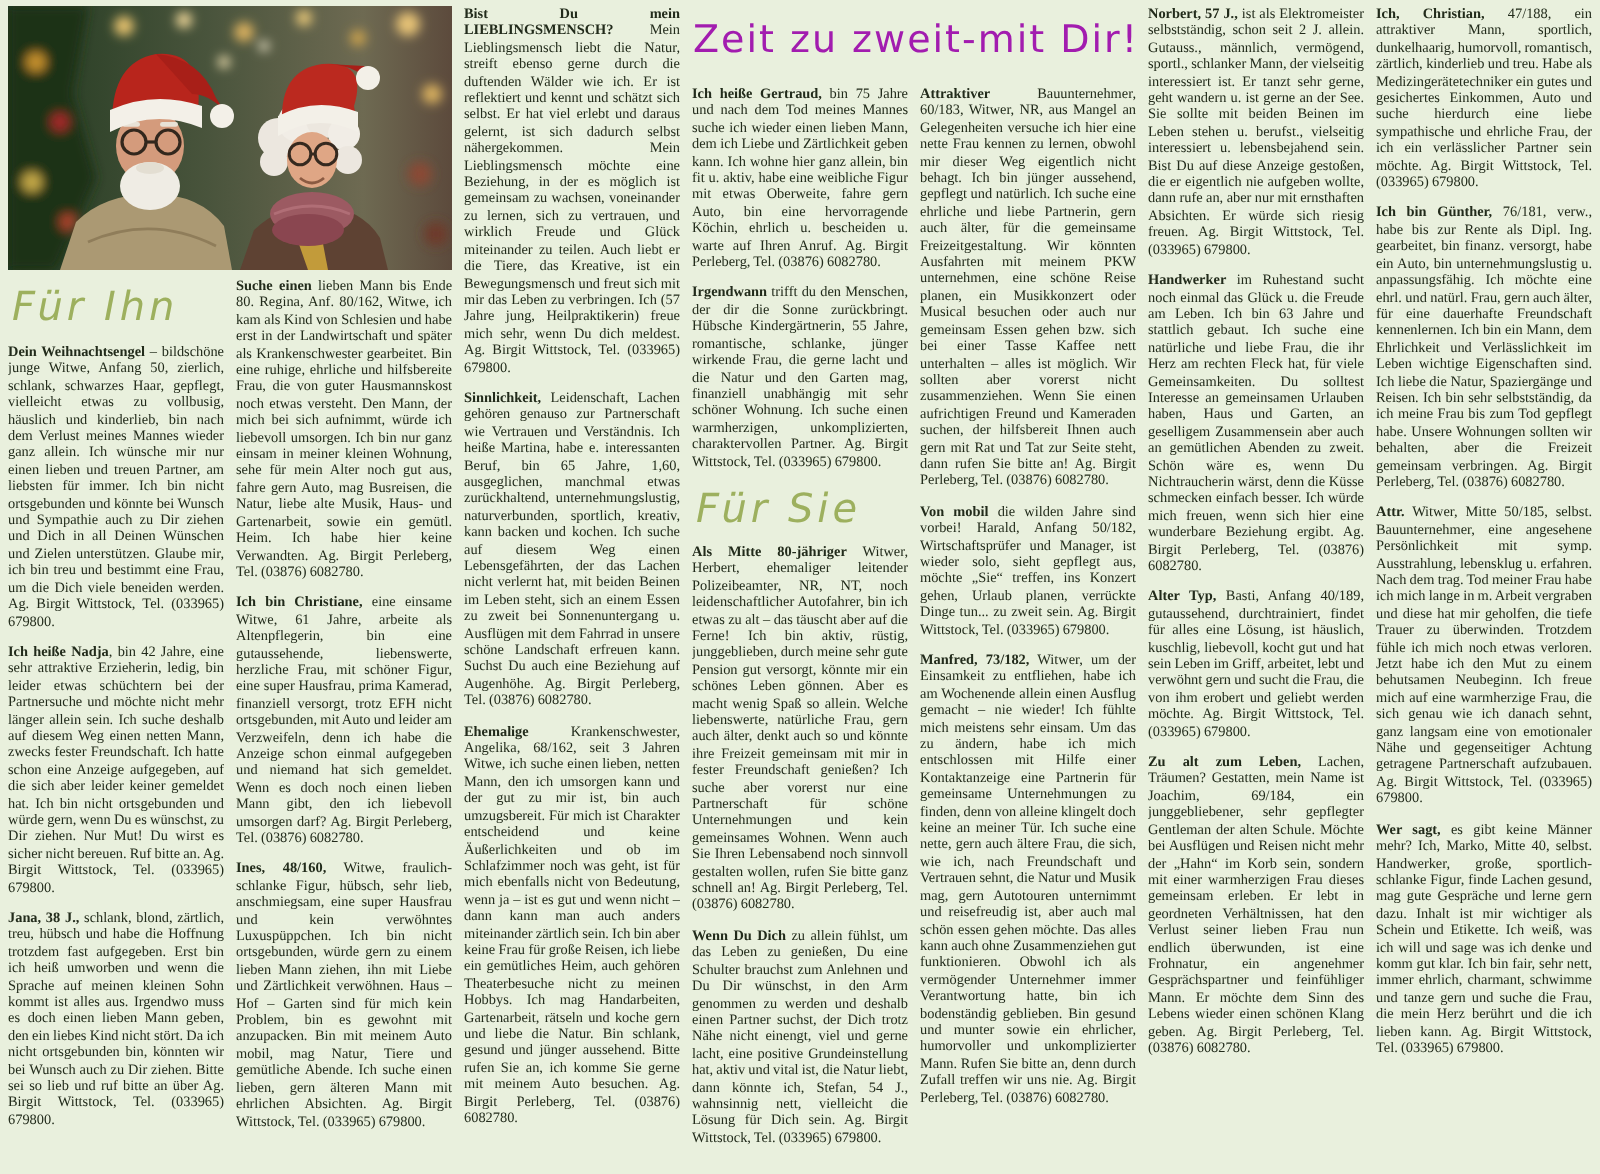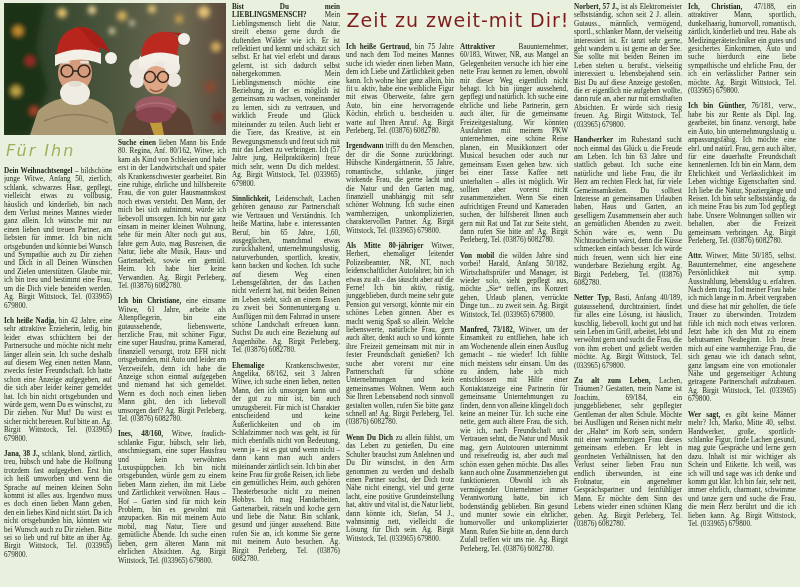--- a/index.html
+++ b/index.html
@@ -22,21 +22,21 @@
   .col{
     flex:1 1 0;
     min-width:0;
     overflow:hidden;
   }
   .photo-spacer{height:136px;}
   .title-spacer{height:40px;}
   .section-header{
     font-family:"DejaVu Sans", sans-serif;
     color:#9db05e;
-    font-size:16px;
+    font-size:20px;
     letter-spacing:2px;
     font-style:italic;
     margin:2px 0 7px 2px;
     white-space:nowrap;
   }
   .section-header.mid{margin-top:4px;margin-bottom:6px;}
   p.ad{
     margin:0 0 7px 0;
     font-size:7.2px;
     line-height:8.4px;
@@ -53,21 +53,21 @@
     width:222px;height:132px;
     display:block;
   }
   .page-title{
     position:absolute;
     left:340px;top:2px;
     width:236px;height:36px;
     font-family:"DejaVu Sans", sans-serif;
     font-size:19px;
     letter-spacing:1px;
-    color:#7f1d1d;
+    color:#a21caf;
     text-align:center;
     line-height:36px;
     white-space:nowrap;
     font-weight:400;
   }
 </style>
 </head>
 <body>
 
 <div class="page">
@@ -163,33 +163,34 @@
       </div>
       <div class="col">
         <p class="ad"><b class="lead">Bist Du mein LIEBLINGSMENSCH?</b> Mein Lieblingsmensch liebt die Natur, streift ebenso gerne durch die duftenden Wälder wie ich. Er ist reflektiert und kennt und schätzt sich selbst. Er hat viel erlebt und daraus gelernt, ist sich dadurch selbst nähergekommen. Mein Lieblingsmensch möchte eine Beziehung, in der es möglich ist gemeinsam zu wachsen, voneinander zu lernen, sich zu vertrauen, und wirklich Freude und Glück miteinander zu teilen. Auch liebt er die Tiere, das Kreative, ist ein Bewegungsmensch und freut sich mit mir das Leben zu verbringen. Ich (57 Jahre jung, Heilpraktikerin) freue mich sehr, wenn Du dich meldest. <b class="agency">Ag. Birgit Wittstock, Tel. (033965) 679800.</b></p>
         <p class="ad"><b class="lead">Sinnlichkeit,</b> Leidenschaft, Lachen gehören genauso zur Partnerschaft wie Vertrauen und Verständnis. Ich heiße Martina, habe e. interessanten Beruf, bin 65 Jahre, 1,60, ausgeglichen, manchmal etwas zurückhaltend, unternehmungslustig, naturverbunden, sportlich, kreativ, kann backen und kochen. Ich suche auf diesem Weg einen Lebensgefährten, der das Lachen nicht verlernt hat, mit beiden Beinen im Leben steht, sich an einem Essen zu zweit bei Sonnenuntergang u. Ausflügen mit dem Fahrrad in unsere schöne Landschaft erfreuen kann. Suchst Du auch eine Beziehung auf Augenhöhe. <b class="agency">Ag. Birgit Perleberg, Tel. (03876) 6082780.</b></p>
         <p class="ad"><b class="lead">Ehemalige</b> Krankenschwester, Angelika, 68/162, seit 3 Jahren Witwe, ich suche einen lieben, netten Mann, den ich umsorgen kann und der gut zu mir ist, bin auch umzugsbereit. Für mich ist Charakter entscheidend und keine Äußerlichkeiten und ob im Schlafzimmer noch was geht, ist für mich ebenfalls nicht von Bedeutung, wenn ja – ist es gut und wenn nicht – dann kann man auch anders miteinander zärtlich sein. Ich bin aber keine Frau für große Reisen, ich liebe ein gemütliches Heim, auch gehören Theaterbesuche nicht zu meinen Hobbys. Ich mag Handarbeiten, Gartenarbeit, rätseln und koche gern und liebe die Natur. Bin schlank, gesund und jünger aussehend. Bitte rufen Sie an, ich komme Sie gerne mit meinem Auto besuchen. <b class="agency">Ag. Birgit Perleberg, Tel. (03876) 6082780.</b></p>
       </div>
       <div class="col">
         <div class="title-spacer"></div>
         <p class="ad"><b class="lead">Ich heiße Gertraud,</b> bin 75 Jahre und nach dem Tod meines Mannes suche ich wieder einen lieben Mann, dem ich Liebe und Zärtlichkeit geben kann. Ich wohne hier ganz allein, bin fit u. aktiv, habe eine weibliche Figur mit etwas Oberweite, fahre gern Auto, bin eine hervorragende Köchin, ehrlich u. bescheiden u. warte auf Ihren Anruf. <b class="agency">Ag. Birgit Perleberg, Tel. (03876) 6082780.</b></p>
         <p class="ad"><b class="lead">Irgendwann</b> trifft du den Menschen, der dir die Sonne zurückbringt. Hübsche Kindergärtnerin, 55 Jahre, romantische, schlanke, jünger wirkende Frau, die gerne lacht und die Natur und den Garten mag, finanziell unabhängig mit sehr schöner Wohnung. Ich suche einen warmherzigen, unkomplizierten, charaktervollen Partner. <b class="agency">Ag. Birgit Wittstock, Tel. (033965) 679800.</b></p>
+        <div class="section-header mid">Für Sie</div>
         <p class="ad"><b class="lead">Als Mitte 80-jähriger</b> Witwer, Herbert, ehemaliger leitender Polizeibeamter, NR, NT, noch leidenschaftlicher Autofahrer, bin ich etwas zu alt – das täuscht aber auf die Ferne! Ich bin aktiv, rüstig, junggeblieben, durch meine sehr gute Pension gut versorgt, könnte mir ein schönes Leben gönnen. Aber es macht wenig Spaß so allein. Welche liebenswerte, natürliche Frau, gern auch älter, denkt auch so und könnte ihre Freizeit gemeinsam mit mir in fester Freundschaft genießen? Ich suche aber vorerst nur eine Partnerschaft für schöne Unternehmungen und kein gemeinsames Wohnen. Wenn auch Sie Ihren Lebensabend noch sinnvoll gestalten wollen, rufen Sie bitte ganz schnell an! <b class="agency">Ag. Birgit Perleberg, Tel. (03876) 6082780.</b></p>
         <p class="ad"><b class="lead">Wenn Du Dich</b> zu allein fühlst, um das Leben zu genießen, Du eine Schulter brauchst zum Anlehnen und Du Dir wünschst, in den Arm genommen zu werden und deshalb einen Partner suchst, der Dich trotz Nähe nicht einengt, viel und gerne lacht, eine positive Grundeinstellung hat, aktiv und vital ist, die Natur liebt, dann könnte ich, Stefan, 54 J., wahnsinnig nett, vielleicht die Lösung für Dich sein. <b class="agency">Ag. Birgit Wittstock, Tel. (033965) 679800.</b></p>
       </div>
       <div class="col">
         <div class="title-spacer"></div>
         <p class="ad"><b class="lead">Attraktiver</b> Bauunternehmer, 60/183, Witwer, NR, aus Mangel an Gelegenheiten versuche ich hier eine nette Frau kennen zu lernen, obwohl mir dieser Weg eigentlich nicht behagt. Ich bin jünger aussehend, gepflegt und natürlich. Ich suche eine ehrliche und liebe Partnerin, gern auch älter, für die gemeinsame Freizeitgestaltung. Wir könnten Ausfahrten mit meinem PKW unternehmen, eine schöne Reise planen, ein Musikkonzert oder Musical besuchen oder auch nur gemeinsam Essen gehen bzw. sich bei einer Tasse Kaffee nett unterhalten – alles ist möglich. Wir sollten aber vorerst nicht zusammenziehen. Wenn Sie einen aufrichtigen Freund und Kameraden suchen, der hilfsbereit Ihnen auch gern mit Rat und Tat zur Seite steht, dann rufen Sie bitte an! <b class="agency">Ag. Birgit Perleberg, Tel. (03876) 6082780.</b></p>
         <p class="ad"><b class="lead">Von mobil</b> die wilden Jahre sind vorbei! Harald, Anfang 50/182, Wirtschaftsprüfer und Manager, ist wieder solo, sieht gepflegt aus, möchte „Sie“ treffen, ins Konzert gehen, Urlaub planen, verrückte Dinge tun... zu zweit sein. <b class="agency">Ag. Birgit Wittstock, Tel. (033965) 679800.</b></p>
         <p class="ad"><b class="lead">Manfred, 73/182,</b> Witwer, um der Einsamkeit zu entfliehen, habe ich am Wochenende allein einen Ausflug gemacht – nie wieder! Ich fühlte mich meistens sehr einsam. Um das zu ändern, habe ich mich entschlossen mit Hilfe einer Kontaktanzeige eine Partnerin für gemeinsame Unternehmungen zu finden, denn von alleine klingelt doch keine an meiner Tür. Ich suche eine nette, gern auch ältere Frau, die sich, wie ich, nach Freundschaft und Vertrauen sehnt, die Natur und Musik mag, gern Autotouren unternimmt und reisefreudig ist, aber auch mal schön essen gehen möchte. Das alles kann auch ohne Zusammenziehen gut funktionieren. Obwohl ich als vermögender Unternehmer immer Verantwortung hatte, bin ich bodenständig geblieben. Bin gesund und munter sowie ein ehrlicher, humorvoller und unkomplizierter Mann. Rufen Sie bitte an, denn durch Zufall treffen wir uns nie. <b class="agency">Ag. Birgit Perleberg, Tel. (03876) 6082780.</b></p>
       </div>
       <div class="col">
         <p class="ad"><b class="lead">Norbert, 57 J.,</b> ist als Elektromeister selbstständig, schon seit 2 J. allein. Gutauss., männlich, vermögend, sportl., schlanker Mann, der vielseitig interessiert ist. Er tanzt sehr gerne, geht wandern u. ist gerne an der See. Sie sollte mit beiden Beinen im Leben stehen u. berufst., vielseitig interessiert u. lebensbejahend sein. Bist Du auf diese Anzeige gestoßen, die er eigentlich nie aufgeben wollte, dann rufe an, aber nur mit ernsthaften Absichten. Er würde sich riesig freuen. <b class="agency">Ag. Birgit Wittstock, Tel. (033965) 679800.</b></p>
         <p class="ad"><b class="lead">Handwerker</b> im Ruhestand sucht noch einmal das Glück u. die Freude am Leben. Ich bin 63 Jahre und stattlich gebaut. Ich suche eine natürliche und liebe Frau, die ihr Herz am rechten Fleck hat, für viele Gemeinsamkeiten. Du solltest Interesse an gemeinsamen Urlauben haben, Haus und Garten, an geselligem Zusammensein aber auch an gemütlichen Abenden zu zweit. Schön wäre es, wenn Du Nichtraucherin wärst, denn die Küsse schmecken einfach besser. Ich würde mich freuen, wenn sich hier eine wunderbare Beziehung ergibt. <b class="agency">Ag. Birgit Perleberg, Tel. (03876) 6082780.</b></p>
-        <p class="ad"><b class="lead">Netter Typ,</b> Basti, Anfang 40/189, gutaussehend, durchtrainiert, findet für alles eine Lösung, ist häuslich, kuschlig, liebevoll, kocht gut und hat sein Leben im Griff, arbeitet, lebt und verwöhnt gern und sucht die Frau, die von ihm erobert und geliebt werden möchte. <b class="agency">Ag. Birgit Wittstock, Tel. (033965) 679800.</b></p>
+        <p class="ad"><b class="lead">Alter Typ,</b> Basti, Anfang 40/189, gutaussehend, durchtrainiert, findet für alles eine Lösung, ist häuslich, kuschlig, liebevoll, kocht gut und hat sein Leben im Griff, arbeitet, lebt und verwöhnt gern und sucht die Frau, die von ihm erobert und geliebt werden möchte. <b class="agency">Ag. Birgit Wittstock, Tel. (033965) 679800.</b></p>
         <p class="ad"><b class="lead">Zu alt zum Leben,</b> Lachen, Träumen? Gestatten, mein Name ist Joachim, 69/184, ein junggebliebener, sehr gepflegter Gentleman der alten Schule. Möchte bei Ausflügen und Reisen nicht mehr der „Hahn“ im Korb sein, sondern mit einer warmherzigen Frau dieses gemeinsam erleben. Er lebt in geordneten Verhältnissen, hat den Verlust seiner lieben Frau nun endlich überwunden, ist eine Frohnatur, ein angenehmer Gesprächspartner und feinfühliger Mann. Er möchte dem Sinn des Lebens wieder einen schönen Klang geben. <b class="agency">Ag. Birgit Perleberg, Tel. (03876) 6082780.</b></p>
       </div>
       <div class="col">
         <p class="ad"><b class="lead">Ich, Christian,</b> 47/188, ein attraktiver Mann, sportlich, dunkelhaarig, humorvoll, romantisch, zärtlich, kinderlieb und treu. Habe als Medizingerätetechniker ein gutes und gesichertes Einkommen, Auto und suche hierdurch eine liebe sympathische und ehrliche Frau, der ich ein verlässlicher Partner sein möchte. <b class="agency">Ag. Birgit Wittstock, Tel. (033965) 679800.</b></p>
         <p class="ad"><b class="lead">Ich bin Günther,</b> 76/181, verw., habe bis zur Rente als Dipl. Ing. gearbeitet, bin finanz. versorgt, habe ein Auto, bin unternehmungslustig u. anpassungsfähig. Ich möchte eine ehrl. und natürl. Frau, gern auch älter, für eine dauerhafte Freundschaft kennenlernen. Ich bin ein Mann, dem Ehrlichkeit und Verlässlichkeit im Leben wichtige Eigenschaften sind. Ich liebe die Natur, Spaziergänge und Reisen. Ich bin sehr selbstständig, da ich meine Frau bis zum Tod gepflegt habe. Unsere Wohnungen sollten wir behalten, aber die Freizeit gemeinsam verbringen. <b class="agency">Ag. Birgit Perleberg, Tel. (03876) 6082780.</b></p>
         <p class="ad"><b class="lead">Attr.</b> Witwer, Mitte 50/185, selbst. Bauunternehmer, eine angesehene Persönlichkeit mit symp. Ausstrahlung, lebensklug u. erfahren. Nach dem trag. Tod meiner Frau habe ich mich lange in m. Arbeit vergraben und diese hat mir geholfen, die tiefe Trauer zu überwinden. Trotzdem fühle ich mich noch etwas verloren. Jetzt habe ich den Mut zu einem behutsamen Neubeginn. Ich freue mich auf eine warmherzige Frau, die sich genau wie ich danach sehnt, ganz langsam eine von emotionaler Nähe und gegenseitiger Achtung getragene Partnerschaft aufzubauen. <b class="agency">Ag. Birgit Wittstock, Tel. (033965) 679800.</b></p>
         <p class="ad"><b class="lead">Wer sagt,</b> es gibt keine Männer mehr? Ich, Marko, Mitte 40, selbst. Handwerker, große, sportlich-schlanke Figur, finde Lachen gesund, mag gute Gespräche und lerne gern dazu. Inhalt ist mir wichtiger als Schein und Etikette. Ich weiß, was ich will und sage was ich denke und komm gut klar. Ich bin fair, sehr nett, immer ehrlich, charmant, schwimme und tanze gern und suche die Frau, die mein Herz berührt und die ich lieben kann. <b class="agency">Ag. Birgit Wittstock, Tel. (033965) 679800.</b></p>
       </div>
     </div>
 

